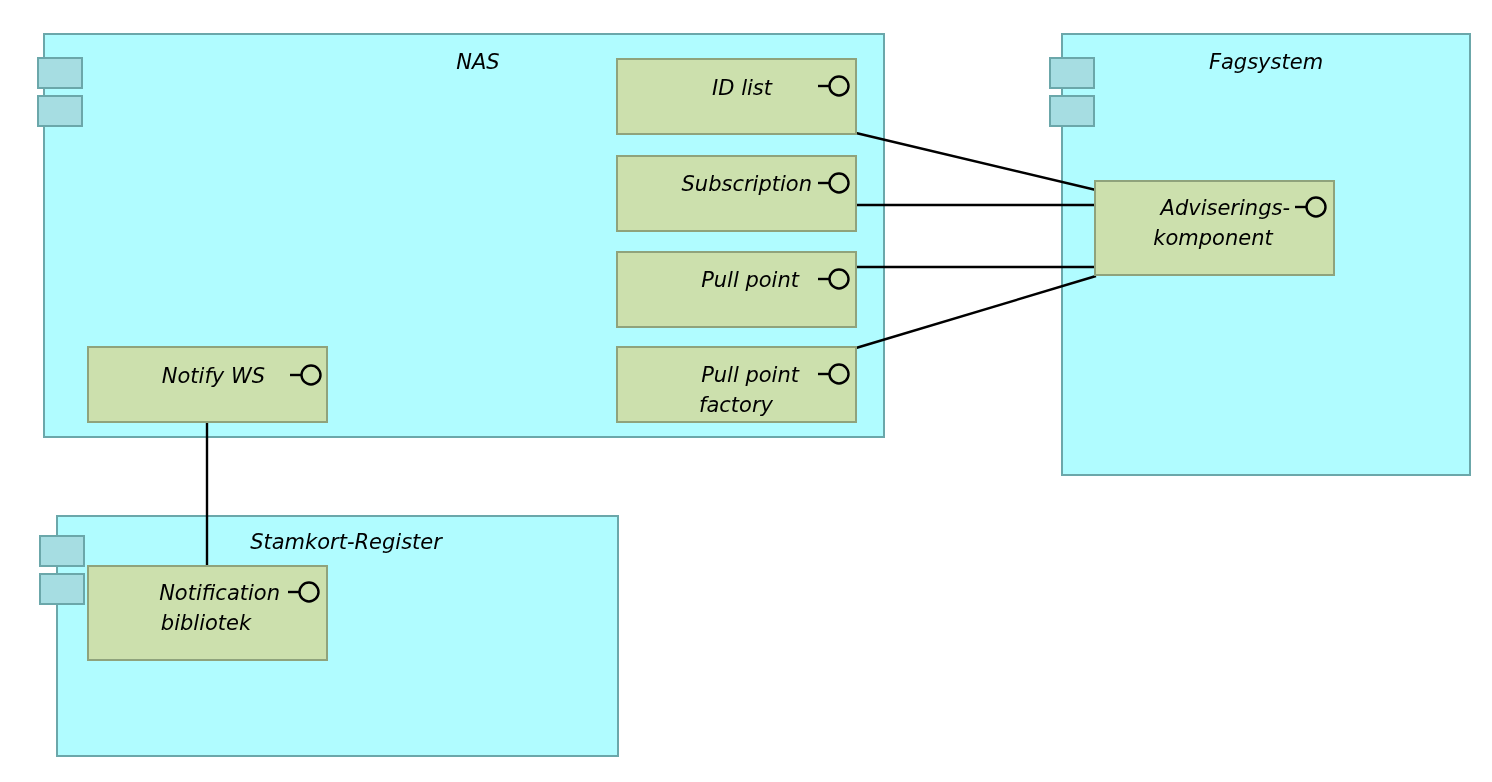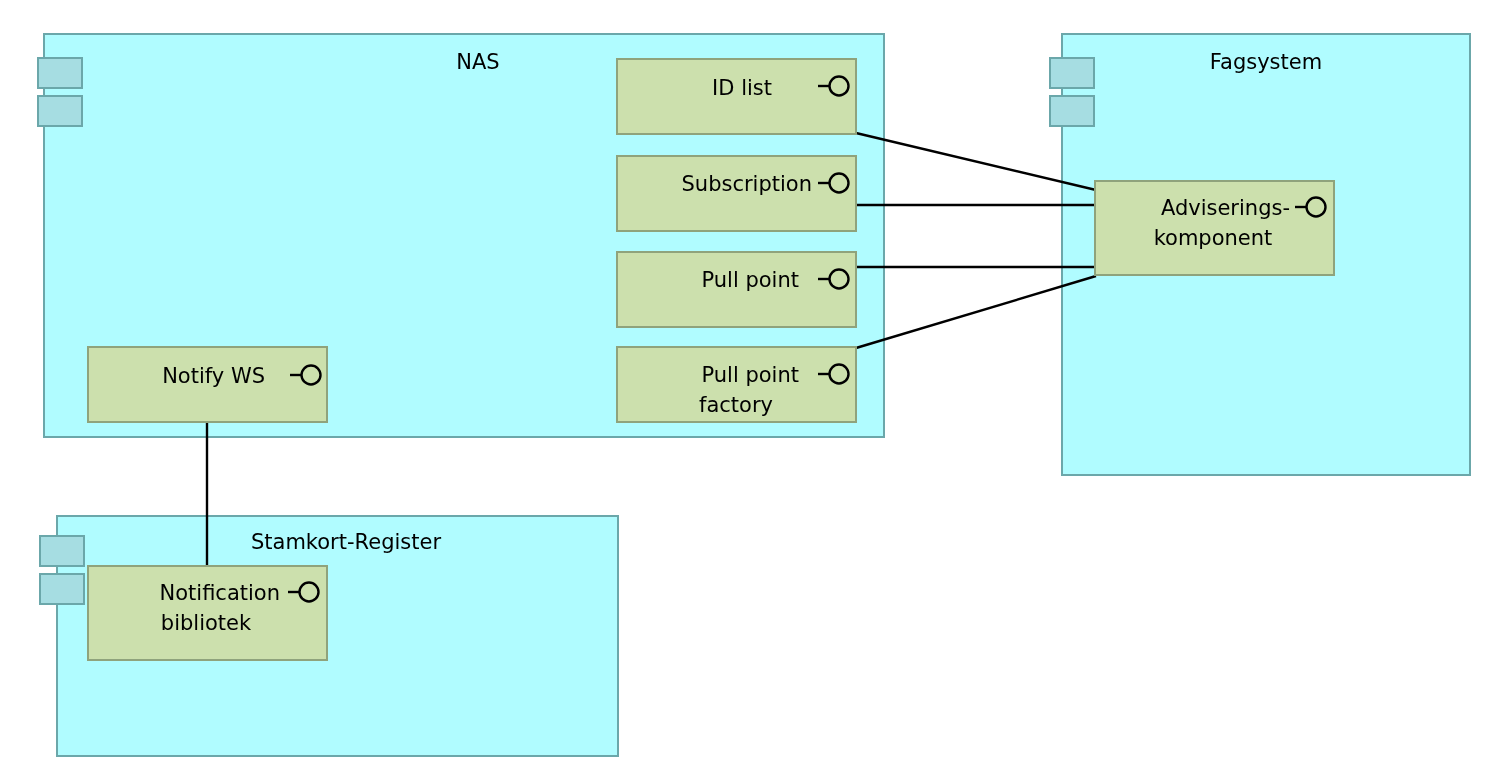--- a/index.html
+++ b/index.html
@@ -10,20 +10,21 @@
   body {
     width: 1492px;
     height: 782px;
     font-family: "DejaVu Sans", sans-serif;
     overflow: hidden;
   }
   #diagram-root {
     position: relative;
     width: 1207px;
     height: 782px;
+    font-style: italic;
   }
   svg.diagram {
     display: block;
     width: 1492px;
     height: 782px;
   }
   .container-rect {
     fill: #b0fcff;
     stroke: #6ba7aa;
     stroke-width: 2;

